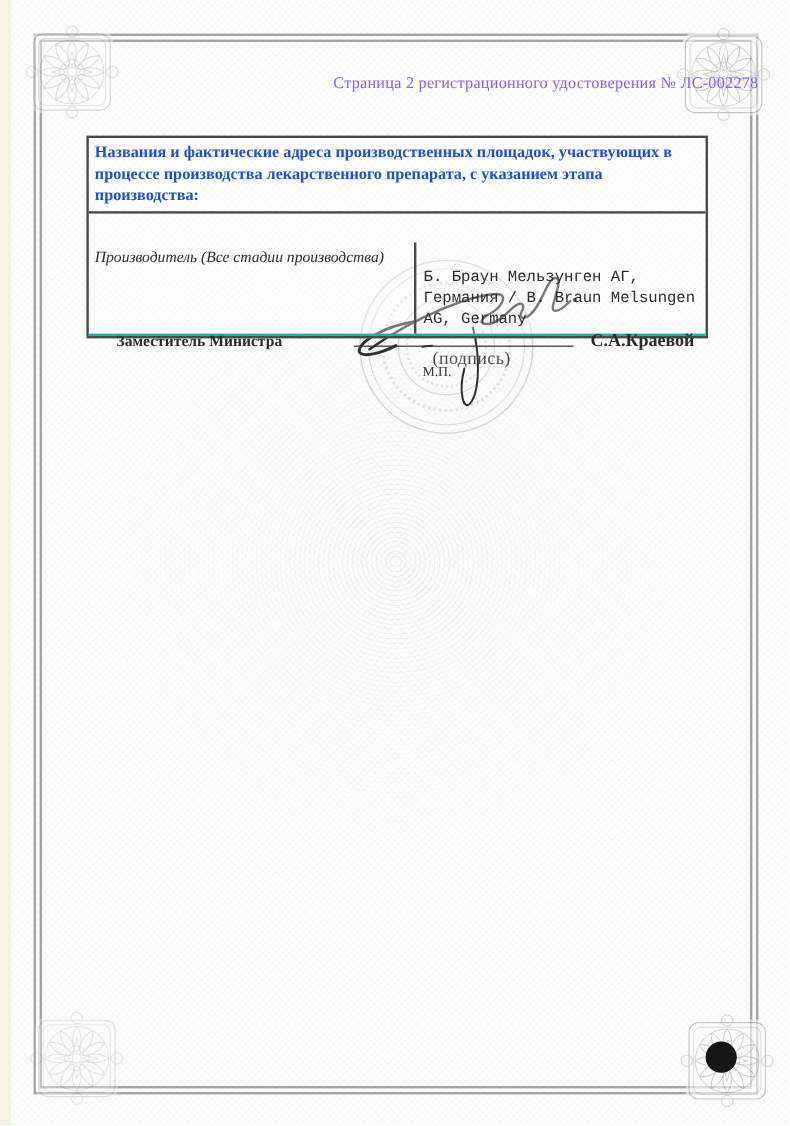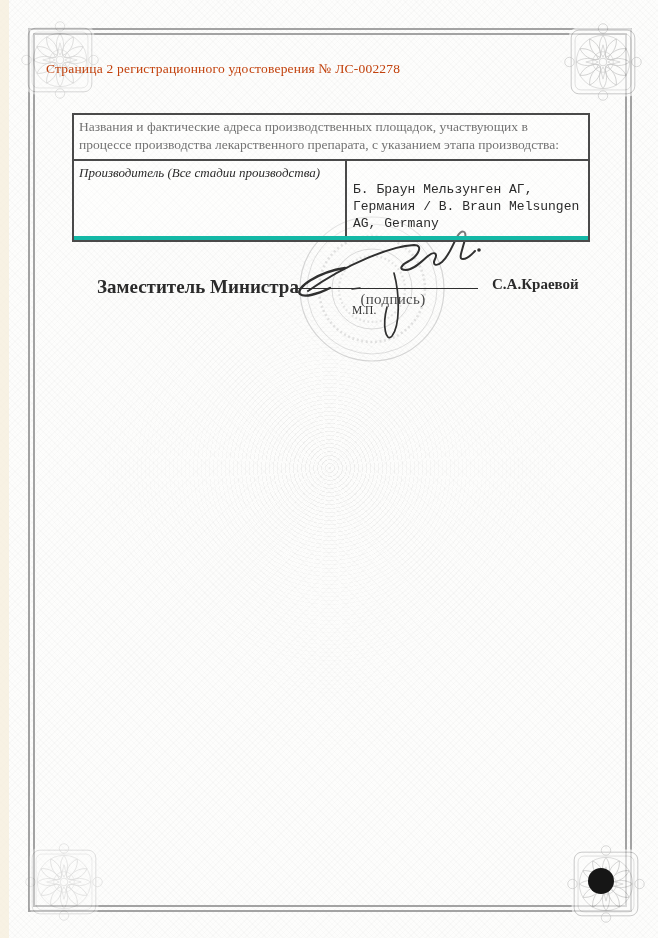--- a/index.html
+++ b/index.html
@@ -30,43 +30,43 @@
     background:#f5eedc; opacity:.75; pointer-events:none;
   }
   .frame {
     position:absolute; left:28px; top:28px; width:604px; height:884px;
     border:7px double #a3a3a3;
   }
   .ornament-layer { position:absolute; left:0; top:0; width:658px; height:938px; }
 
   .page-header {
     position:absolute; left:28px; top:61px; width:604px;
-    text-align:left; font-size:13.5px; letter-spacing:.2px; color:#c2410c;
+    text-align:right; font-size:13.5px; letter-spacing:.2px; color:#8b5cf6;
     padding-left:18px;
   }
 
   .doc-table {
     position:absolute; left:72px; top:113px; width:518px;
     border:2px solid #4a4a4a; font-size:13px; line-height:1.32;
     background:rgba(255,255,255,0.35);
   }
   .t-header {
-    border-bottom:2px solid #4a4a4a; font-weight:normal; font-size:13.5px;
-    padding:3px 6px 5px 5px; color:#737373;
+    border-bottom:2px solid #4a4a4a; font-weight:bold; font-size:13.5px;
+    padding:3px 6px 5px 5px; color:#1d4ed8;
   }
-  .t-row { display:flex; border-bottom:4px solid #14b8a6; }
+  .t-row { display:flex; border-bottom:2px solid #14b8a6;margin-top:24px; }
   .t-cell-left {
     width:273px; border-right:2px solid #4a4a4a; padding:3px 6px 4px 5px;
     font-style:italic;
   }
   .t-cell-right { flex:1; padding:20px 6px 4px 6px;font-family:Liberation Mono, monospace; }
   .t-row-full { padding:2px 6px 3px 5px; }
 
   .sig-title {
-    position:absolute; left:97px; top:276px; font-weight:bold; font-size:19px;
+    position:absolute; left:97px; top:276px; font-weight:bold; font-size:13px;
   }
   .sig-name {
     position:absolute; left:492px; top:276px; font-weight:bold; font-size:15px;
   }
   .sig-line {
     position:absolute; left:295px; top:288px; width:183px; height:0;
     border-top:1.6px solid #2e2e2e;
   }
   .sig-caption {
     position:absolute; left:343px; top:291px; width:100px; text-align:center;

